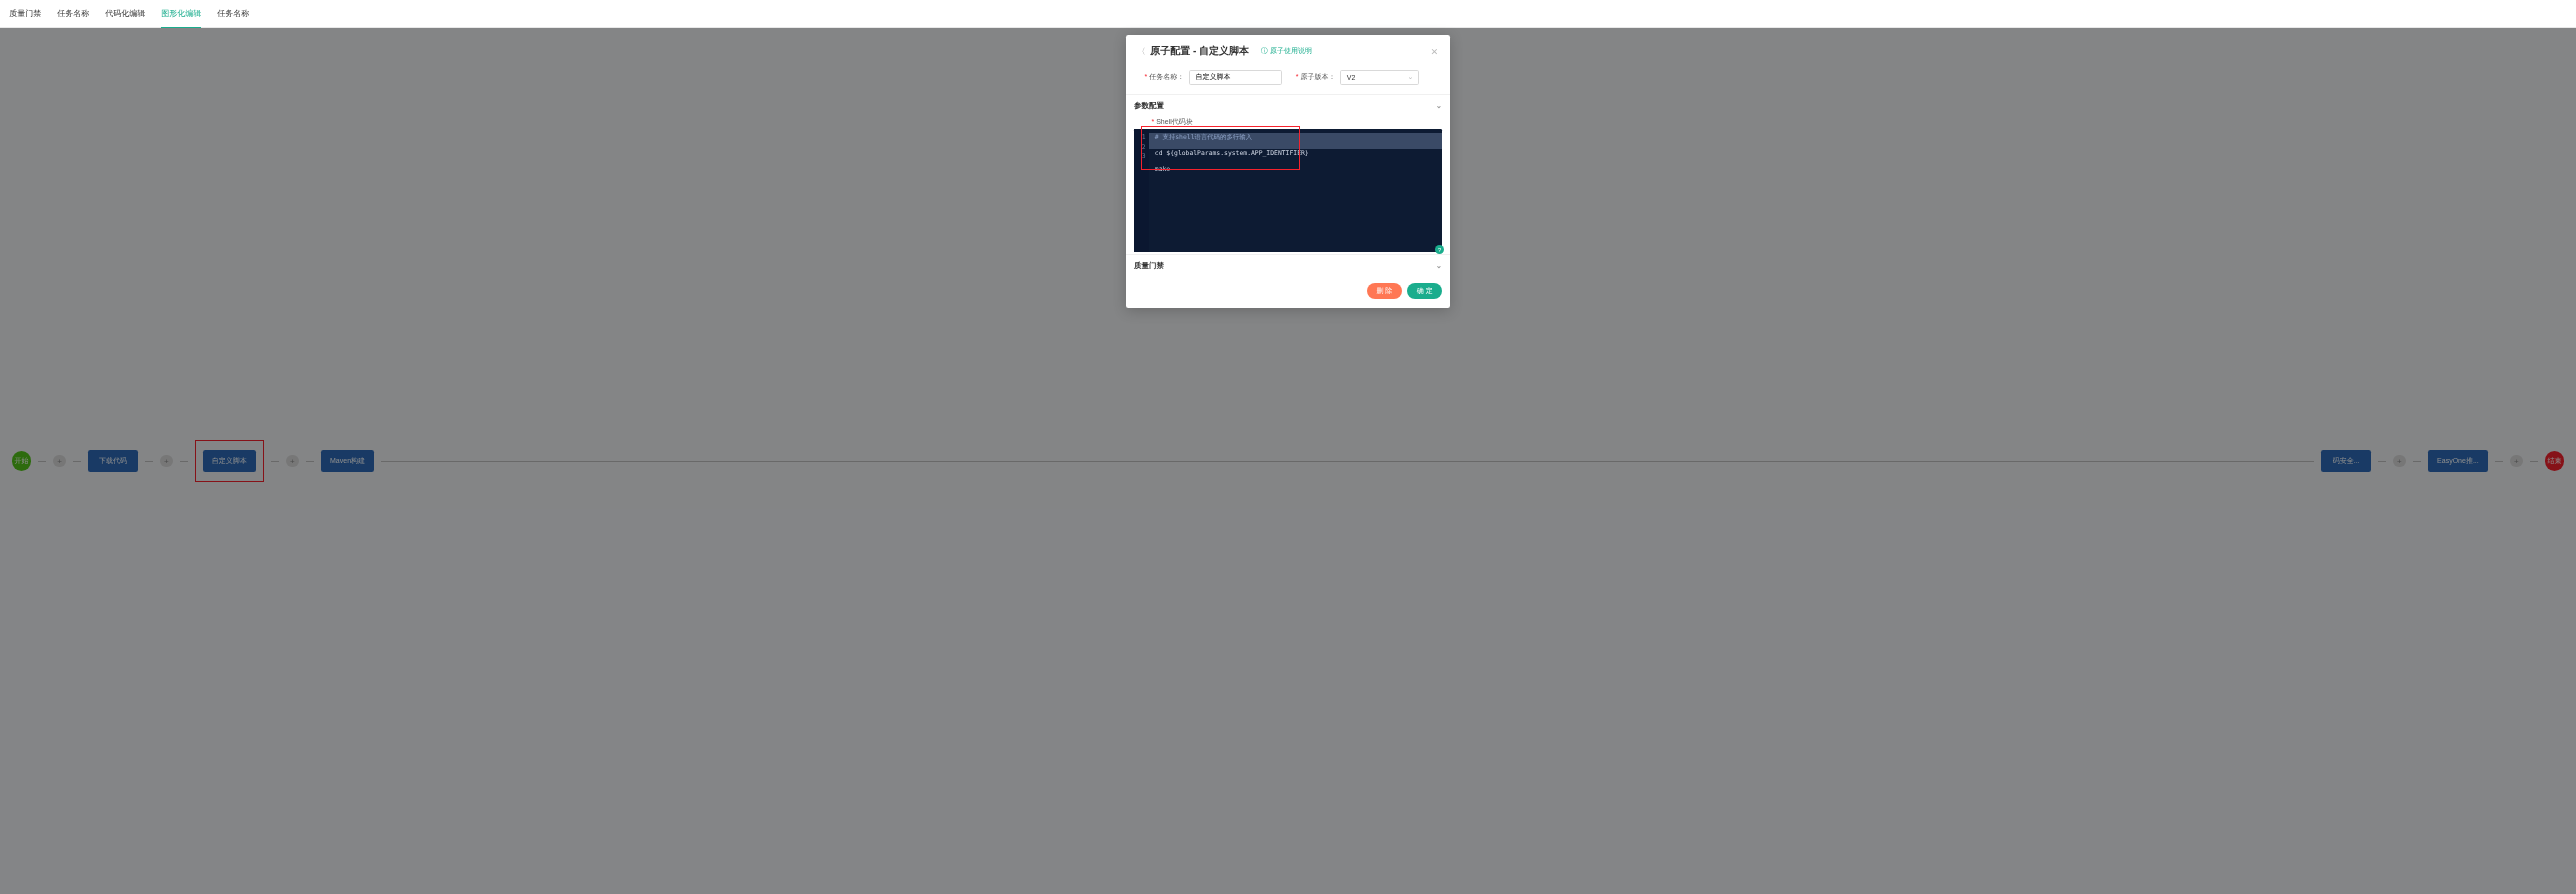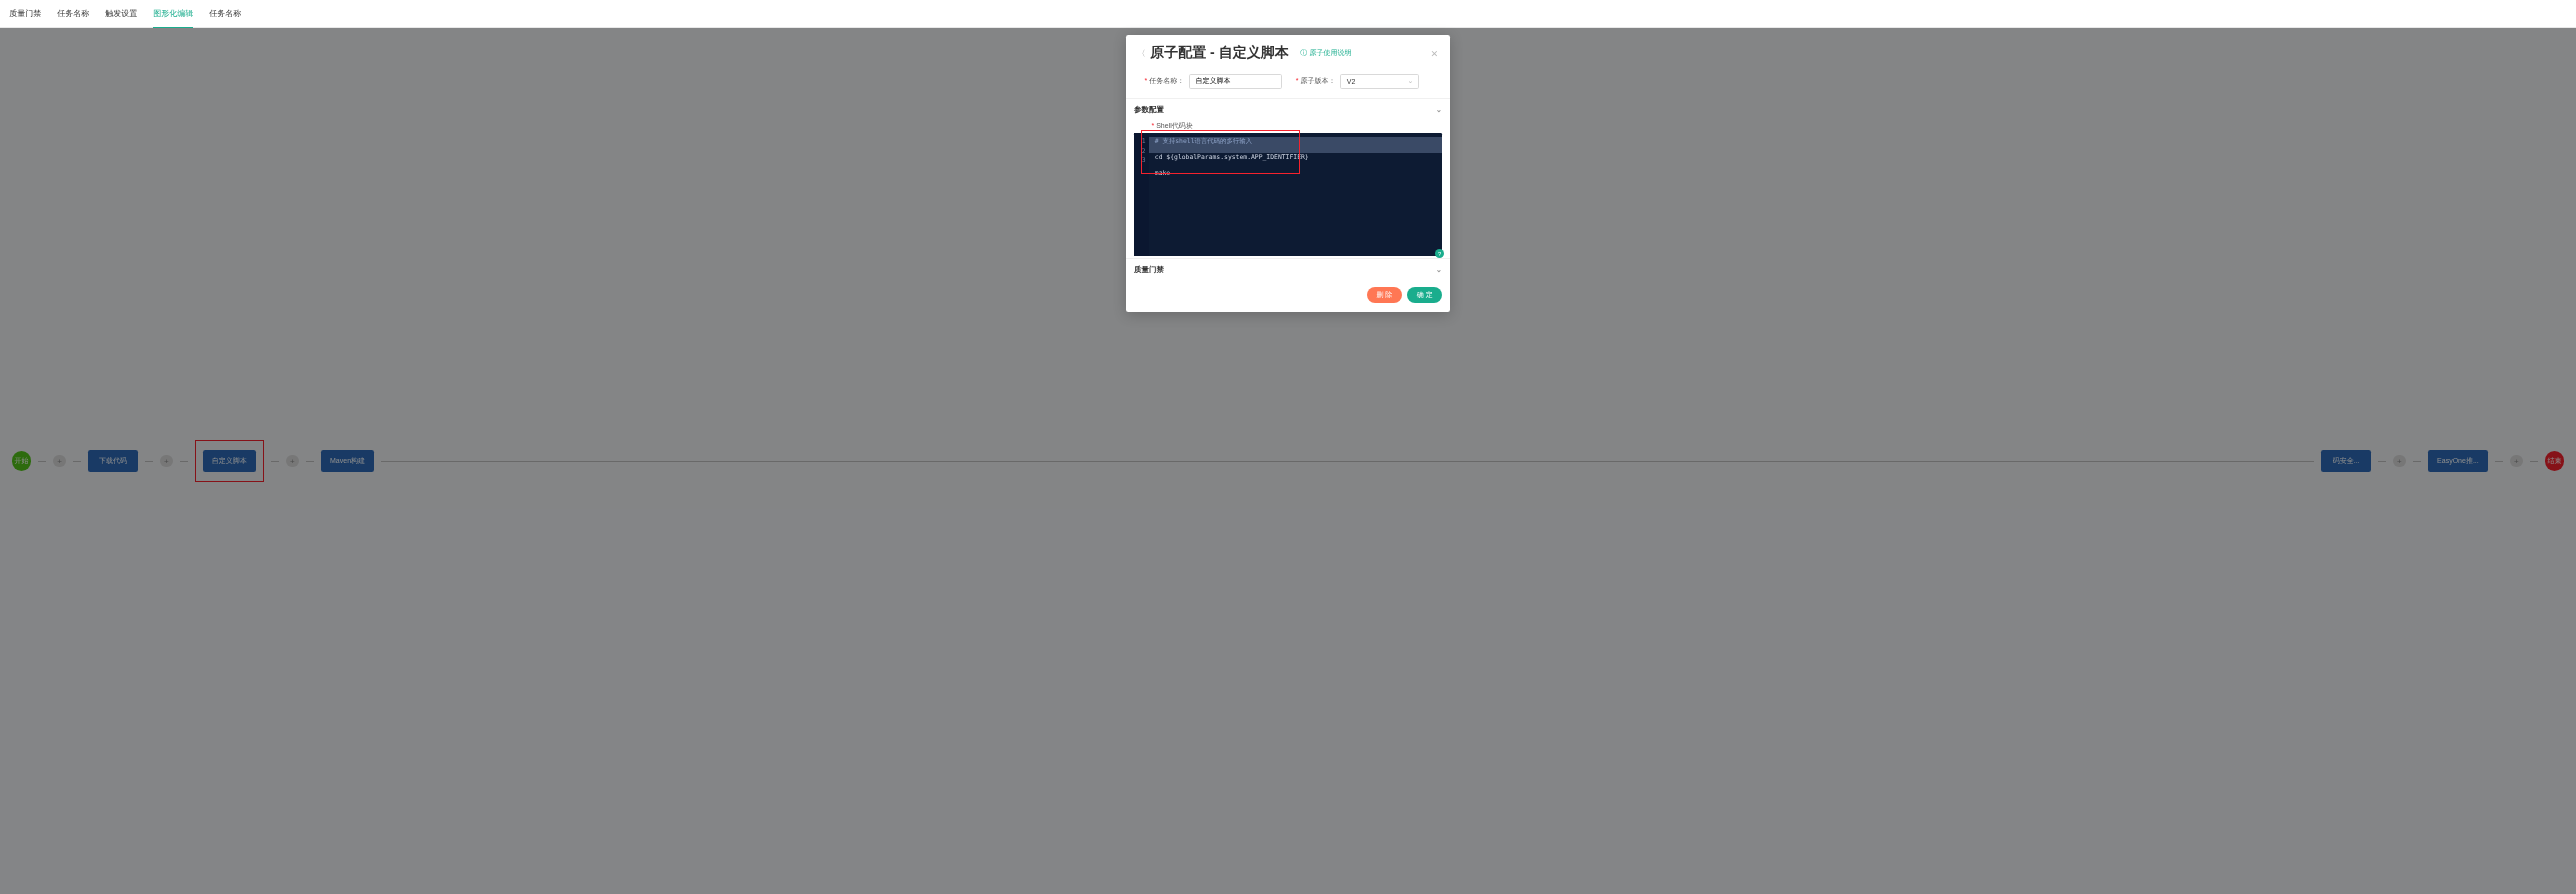--- a/index.html
+++ b/index.html
@@ -127,21 +127,21 @@
       padding: 9.3px 11.6px 7px 11.6px;
       gap: 4.6px;
     }
     .back-icon {
       color: #999;
       font-size: 8px;
       cursor: pointer;
     }
     .modal-title {
       font-weight: 600;
-      font-size: 14px;
+      font-size: 10px;
       color: #333;
     }
     .modal-link {
       color: #1aad8d;
       font-size: 7px;
       margin-left: 7px;
       display: flex;
       align-items: center;
       gap: 2.3px;
       cursor: pointer;
@@ -292,21 +292,21 @@
     }
     .btn-delete { background: #ff7754; }
     .btn-primary { background: #1aad8d; }
   </style>
 </head>
 <body>
 
 <div class="tabs">
   <div class="tab">质量门禁</div>
   <div class="tab">任务名称</div>
-  <div class="tab">触发设置</div>
+  <div class="tab">代码化编辑</div>
   <div class="tab active">图形化编辑</div>
   <div class="tab">任务名称</div>
 </div>
 
 <div class="flow-canvas">
   <div class="flow-row">
     <div class="node-circle start">开始</div>
     <div class="edge"></div>
     <div class="plus">+</div>
     <div class="edge"></div>

